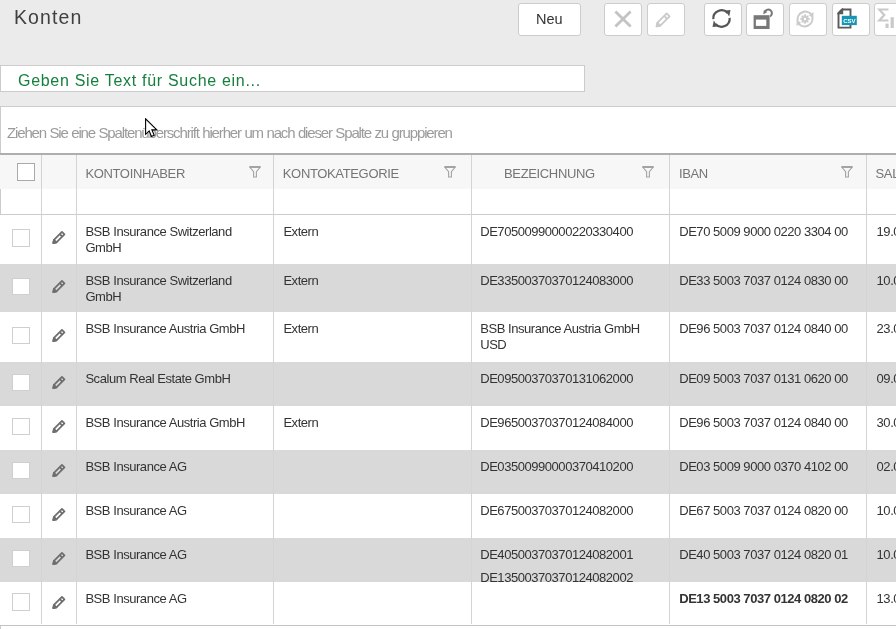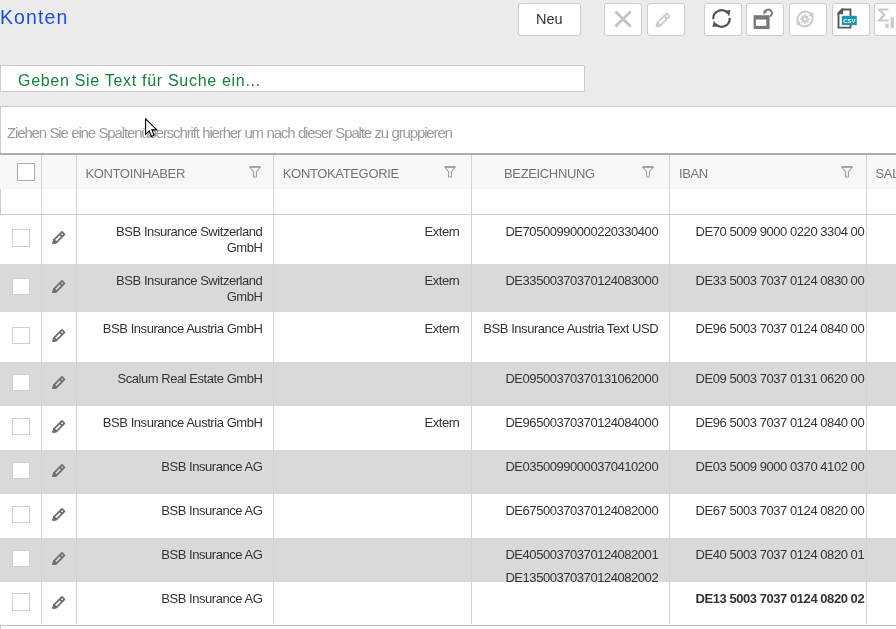--- a/index.html
+++ b/index.html
@@ -1,27 +1,27 @@
 <!DOCTYPE html>
 <html><head>
 <meta charset="utf-8">
 <style>
   * { margin:0; padding:0; box-sizing:border-box; }
   html,body { width:896px; height:629px; overflow:hidden; }
   body { position:relative; background:#ebebeb; font-family:"Liberation Sans", sans-serif; }
   .abs { position:absolute; }
   .btn { position:absolute; top:2.5px; width:38px; height:33px; background:#fff; border:1px solid #ccc; border-radius:3px; }
   .hdrtxt { position:absolute; top:156.6px; height:33.3px; line-height:33.3px; font-size:13px; color:#757575; letter-spacing:-0.35px; white-space:nowrap; }
-  .celltxt { position:absolute; font-size:13px; color:#333; line-height:16px; letter-spacing:-0.45px;text-align:right; }
+  .celltxt { position:absolute; font-size:13px; color:#333; line-height:16px; letter-spacing:-0.45px; }
   .vline { position:absolute; width:1px; background:#d4d4d4; }
   .cb { position:absolute; width:17.7px; height:17.7px; background:#fff; border:1.5px solid #cfcfcf; }
 </style>
 </head>
 <body>
-<div class="abs" style="left:0; top:6px; font-size:19.5px; letter-spacing:1.1px; color:#1d4ed8;">Konten</div>
+<div class="abs" style="left:14px; top:6px; font-size:19.5px; letter-spacing:1.1px; color:#404040;">Konten</div>
 <div class="abs" style="left:517.5px; top:2.5px; width:63.5px; height:33px; background:#fff; border:1px solid #ccc; border-radius:3px; text-align:center; line-height:31px; font-size:14.5px; color:#333;">Neu</div>
 <div class="btn" style="left:604px;"></div>
 <div class="btn" style="left:646.5px;"></div>
 <div class="btn" style="left:703.5px;"></div>
 <div class="btn" style="left:746.3px;"></div>
 <div class="btn" style="left:789px;"></div>
 <div class="btn" style="left:831.6px;"></div>
 <div class="btn" style="left:874.2px;"></div>
 <svg class="abs" style="left:614px; top:10px;" width="18" height="18" viewBox="0 0 18 18">
 <g stroke="#c3c3c3" stroke-width="2.8" fill="none">
@@ -157,21 +157,21 @@
 <div class="cb" style="left:12.05px; top:326.65px;"></div>
 <svg class="abs" style="left:50.65px; top:326.8px;" width="16.4" height="16.4" viewBox="0 0 16 16">
 <g stroke="#6e6e6e" stroke-width="1.75" fill="none" stroke-linejoin="round">
 <path d="M2.2,13.8 L2.9,10.7 L10.7,2.9 L13.1,5.3 L5.3,13.1 Z"></path>
 <line x1="8.6" y1="5" x2="11" y2="7.4"></line>
 </g>
 <path d="M2.2,13.8 L2.9,10.7 L5.3,13.1 Z" fill="#6e6e6e" stroke="#6e6e6e" stroke-width="1.75" stroke-linejoin="round"></path>
 </svg>
 <div class="celltxt" style="left:85.4px; top:320.5px; width:177px;">BSB Insurance Austria GmbH</div>
 <div class="celltxt" style="left:283.4px; top:320.5px; width:176px;">Extern</div>
-<div class="celltxt" style="left:480.2px; top:320.5px; width:178px;">BSB Insurance Austria Text USD</div>
+<div class="celltxt" style="left:480.2px; top:320.5px; width:178px;">BSB Insurance Austria GmbH USD</div>
 <div class="celltxt" style="left:679.2px; top:320.5px; width:185px; white-space:nowrap;">DE96 5003 7037 0124 0840 00</div>
 <div class="celltxt" style="left:876.6px; top:320.5px; width:60px; white-space:nowrap;">23.05</div>
 <div class="cb" style="left:12.05px; top:373.65px;"></div>
 <svg class="abs" style="left:50.65px; top:373.8px;" width="16.4" height="16.4" viewBox="0 0 16 16">
 <g stroke="#6e6e6e" stroke-width="1.75" fill="none" stroke-linejoin="round">
 <path d="M2.2,13.8 L2.9,10.7 L10.7,2.9 L13.1,5.3 L5.3,13.1 Z"></path>
 <line x1="8.6" y1="5" x2="11" y2="7.4"></line>
 </g>
 <path d="M2.2,13.8 L2.9,10.7 L5.3,13.1 Z" fill="#6e6e6e" stroke="#6e6e6e" stroke-width="1.75" stroke-linejoin="round"></path>
 </svg>

